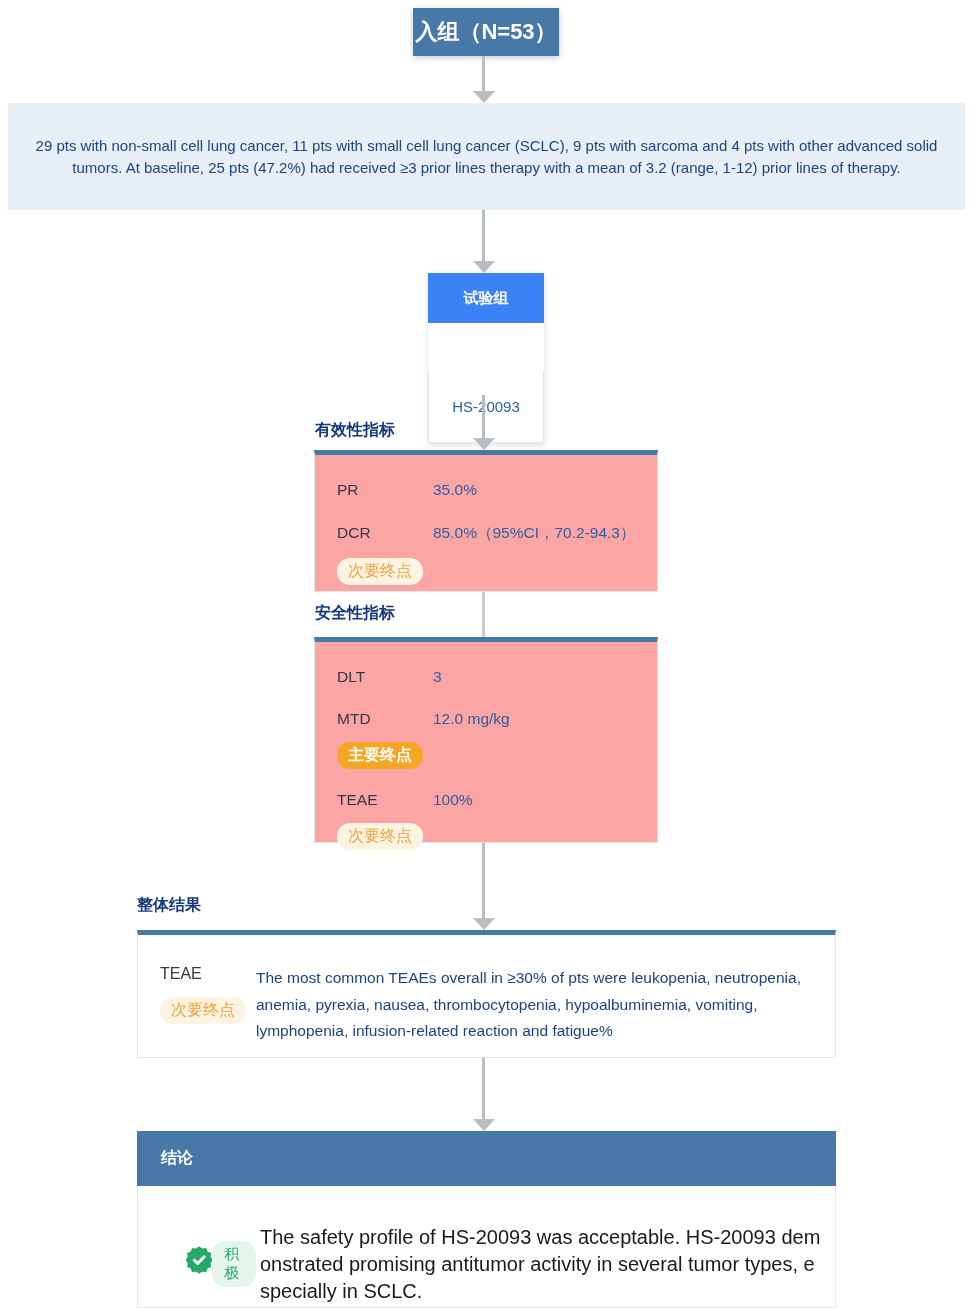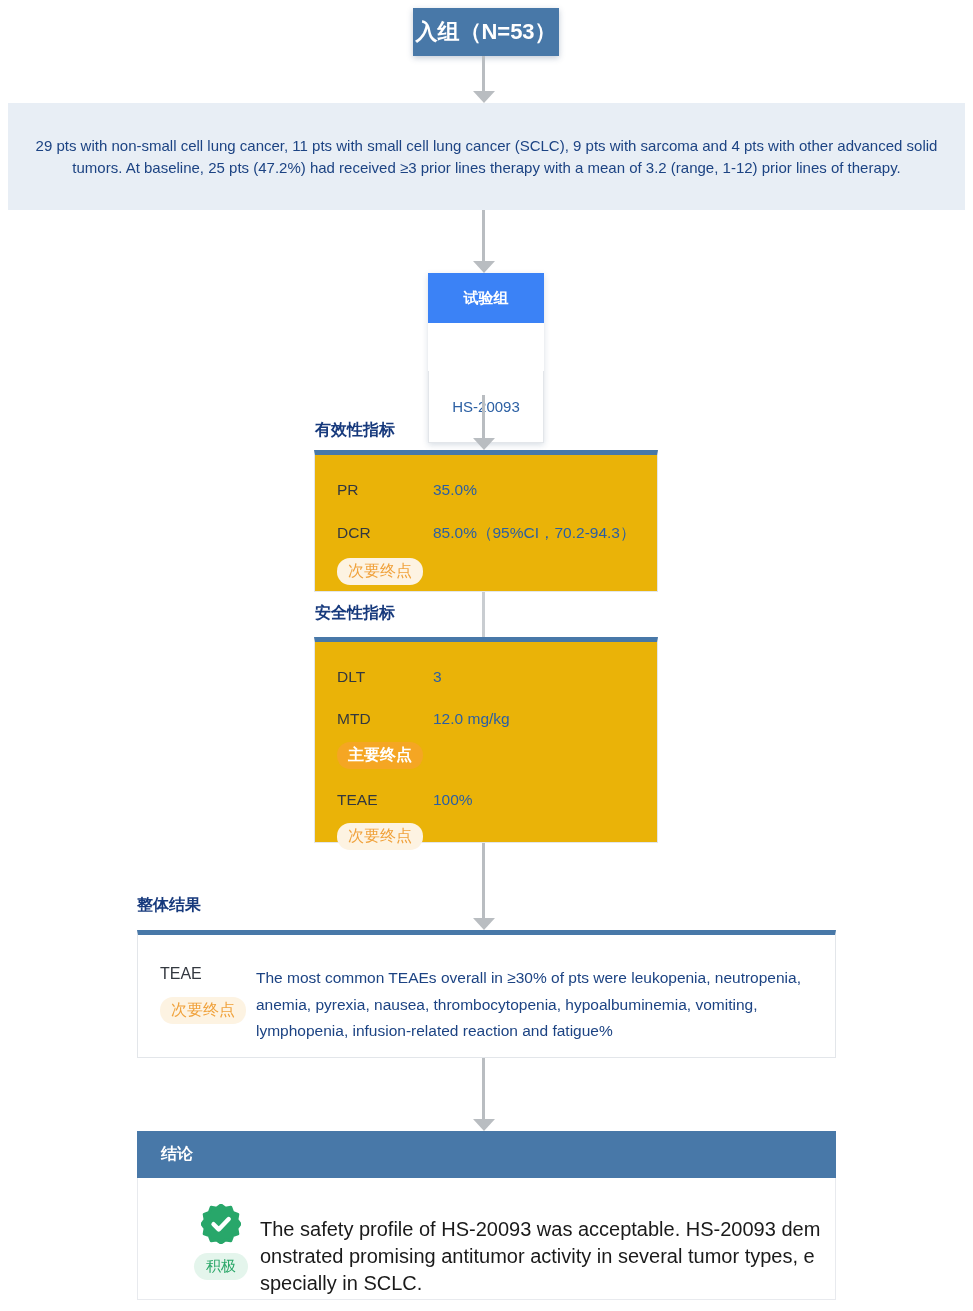--- a/index.html
+++ b/index.html
@@ -36,21 +36,21 @@
 
   
   .arrow { position:absolute; left:472px; width:23px; display:flex; flex-direction:column; align-items:center; }
   .arrow .stem { width:3px; flex:1; background:#b9bdc1; }
   .arrow .head { width:0; height:0; border-left:11px solid transparent; border-right:11px solid transparent; border-top:12px solid #b9bdc1; }
   .flowline { position:absolute; left:482px; width:3px; background:#c9cdd1; }
 
   
   .section-title { position:absolute; color:#16397c; font-size:16px; font-weight:bold; }
   .metric-box {
-    position:absolute; background:#eab308;
+    position:absolute; background:#fca5a5;
     border:1px solid #e3e6ea; border-top:5px solid #4878a8;
     padding:26px 16px 0 22px;
   }
   .metric-row { display:flex; align-items:baseline; font-size:15.5px; }
   .mlabel { color:#33383f; min-width:96px; }
   .mvalue { color:#2b5fa3; }
   .badge {
     display:inline-block; font-size:16px; border-radius:13px; padding:3px 11px; margin-top:14px;
   }
   .badge-light { background:#fdf3e2; color:#f0a23c; }
@@ -62,28 +62,28 @@
     background:#fff; border:1px solid #e3e6ea; border-top:5px solid #4878a8;
     display:flex; padding:30px 14px 0 22px;
   }
   .overall-left { width:96px; flex:none; display:flex; flex-direction:column; align-items:flex-start; }
   .overall-left .mlabel { min-width:0; }
   .overall-text { color:#1c4383; font-size:15.5px; line-height:26.5px; width:570px; }
 
   
   .concl-box { position:absolute; left:137px; top:1131px; width:699px; }
   .concl-header {
-    height:47px; background:#4878a8; color:#fff; font-size:16px; font-weight:bold;
+    height:55px; background:#4878a8; color:#fff; font-size:16px; font-weight:bold;
     display:flex; align-items:center; padding-left:24px;
   }
   .concl-body {
     height:122px; background:#fff; border:1px solid #e8eaee; border-top:none;
     display:flex; padding:26px 14px 0 48px;
   }
-  .concl-icon-col { width:70px; flex:none; display:flex; flex-direction:column; align-items:center; }
+  .concl-icon-col { width:70px; flex:none; display:flex; flex-direction:row; align-items:center; }
   .sentiment-pill {
     margin-top:9px; background:#e4f5ec; color:#2aa768; font-size:15px;
     border-radius:14px; padding:4px 12px;
   }
   .concl-text { color:#1a1a1a; font-size:20px; line-height:27px; width:578px; margin-left:4px; padding-top:12px; word-break:break-all; }
 </style>
 </head>
 <body>
 
 <div class="canvas">

